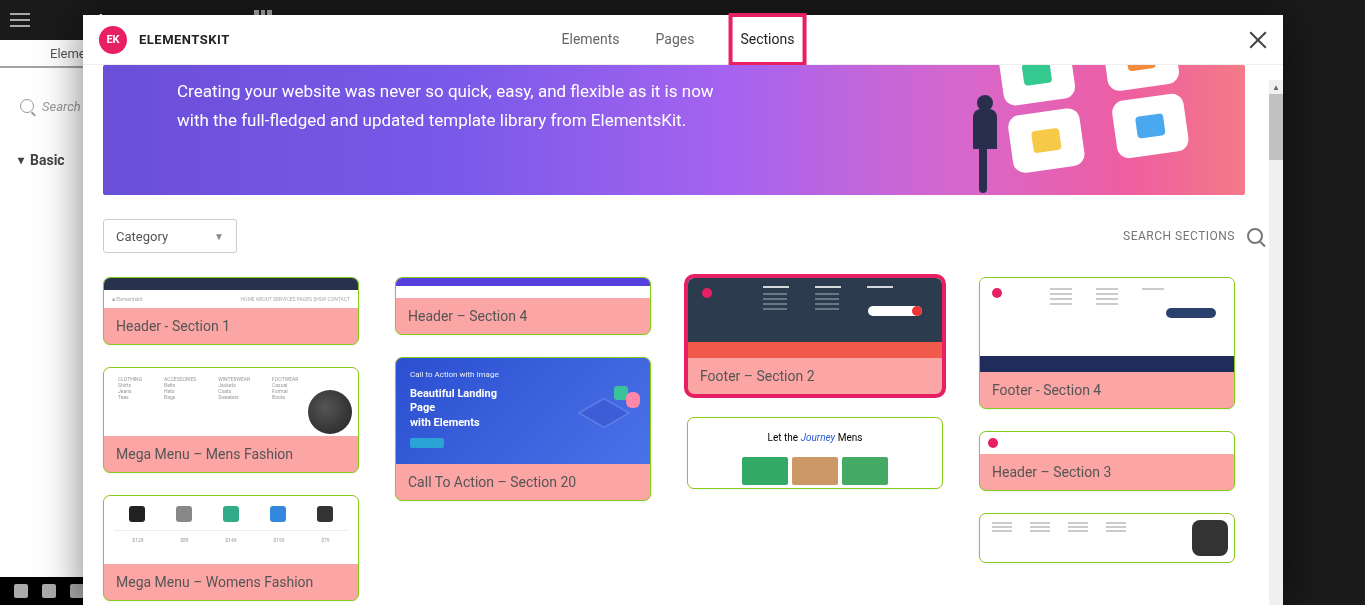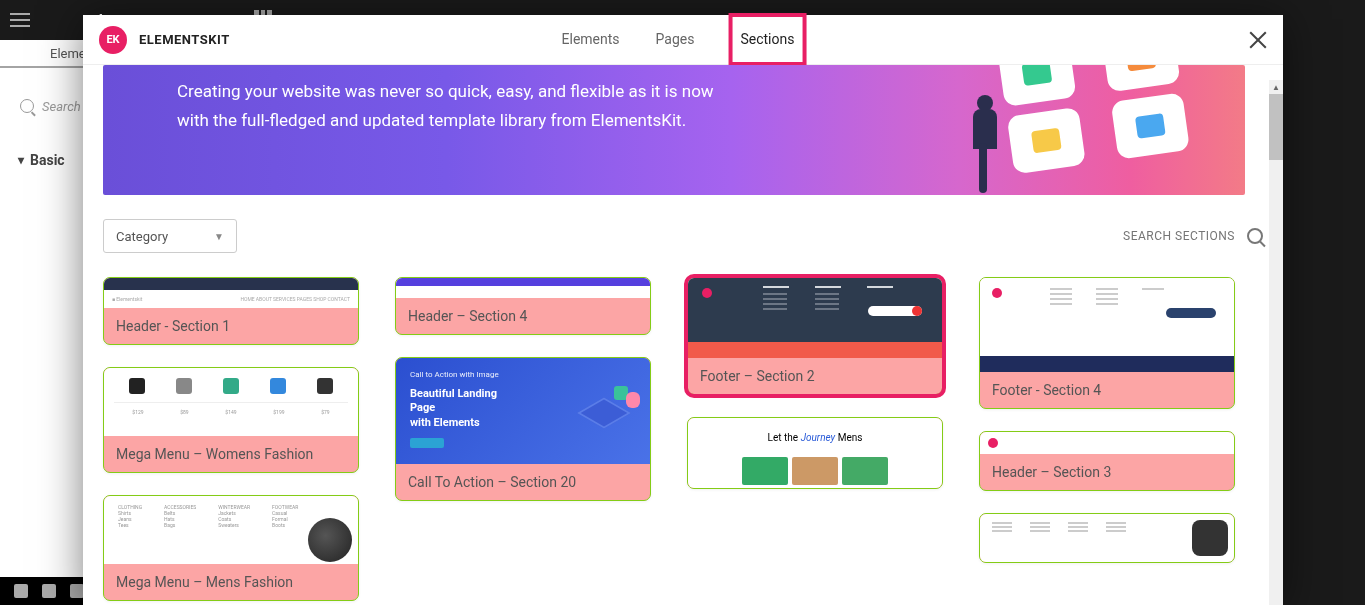--- a/index.html
+++ b/index.html
@@ -258,50 +258,50 @@
           <div class="card-thumb th-header1">
             <div class="bar"></div>
             <div class="row">
                 <span>■ Elementskit</span>
                 <span>HOME ABOUT SERVICES PAGES SHOP CONTACT</span>
               </div>
           </div>
           <div class="card-title">Header - Section 1</div>
         </div>
         <div class="card">
+          <div class="card-thumb th-megamenu">
+            <div class="row">
+                <span>CLOTHING<br>Shirts<br>Jeans<br>Tees</span>
+                <span>ACCESSORIES<br>Belts<br>Hats<br>Bags</span>
+                <span>WINTERWEAR<br>Jackets<br>Coats<br>Sweaters</span>
+                <span>FOOTWEAR<br>Casual<br>Formal<br>Boots</span>
+              </div>
+            <div class="chair"></div>
+          </div>
+          <div class="card-title">Mega Menu – Mens Fashion</div>
+        </div>
+        <div class="card">
           <div class="card-thumb th-mega2">
             <div class="row">
                 <div class="ic" style="background:#222"></div>
                 <div class="ic" style="background:#888"></div>
                 <div class="ic" style="background:#3a8"></div>
                 <div class="ic" style="background:#38d"></div>
                 <div class="ic" style="background:#333"></div>
               </div>
             <div class="sep"></div>
             <div class="nums">
                 <span>$129</span>
                 <span>$89</span>
                 <span>$149</span>
                 <span>$199</span>
                 <span>$79</span>
               </div>
           </div>
           <div class="card-title">Mega Menu – Womens Fashion</div>
-        </div>
-        <div class="card">
-          <div class="card-thumb th-megamenu">
-            <div class="row">
-                <span>CLOTHING<br>Shirts<br>Jeans<br>Tees</span>
-                <span>ACCESSORIES<br>Belts<br>Hats<br>Bags</span>
-                <span>WINTERWEAR<br>Jackets<br>Coats<br>Sweaters</span>
-                <span>FOOTWEAR<br>Casual<br>Formal<br>Boots</span>
-              </div>
-            <div class="chair"></div>
-          </div>
-          <div class="card-title">Mega Menu – Mens Fashion</div>
         </div>
       </div>
 
       <div class="cards-col">
         <div class="card">
           <div class="card-thumb th-header4">
             <div class="top"></div>
               <div class="bot"></div>
           </div>
           <div class="card-title">Header – Section 4</div>

